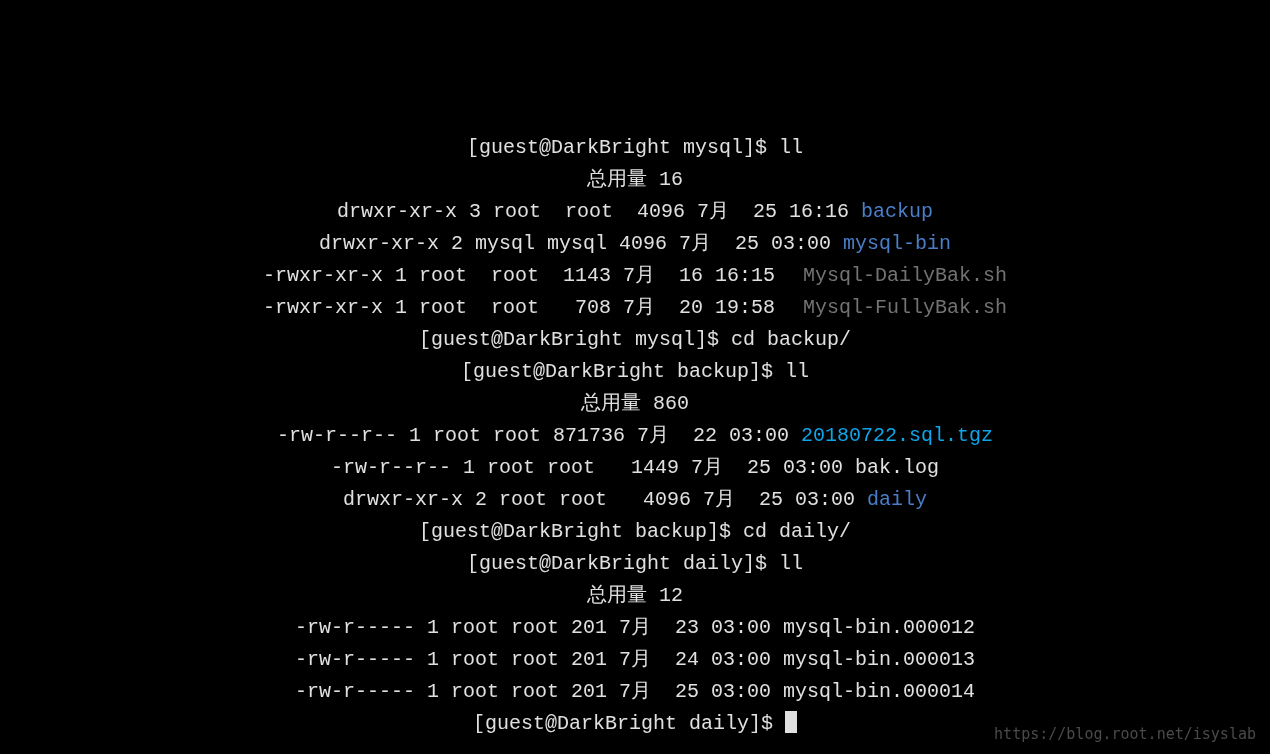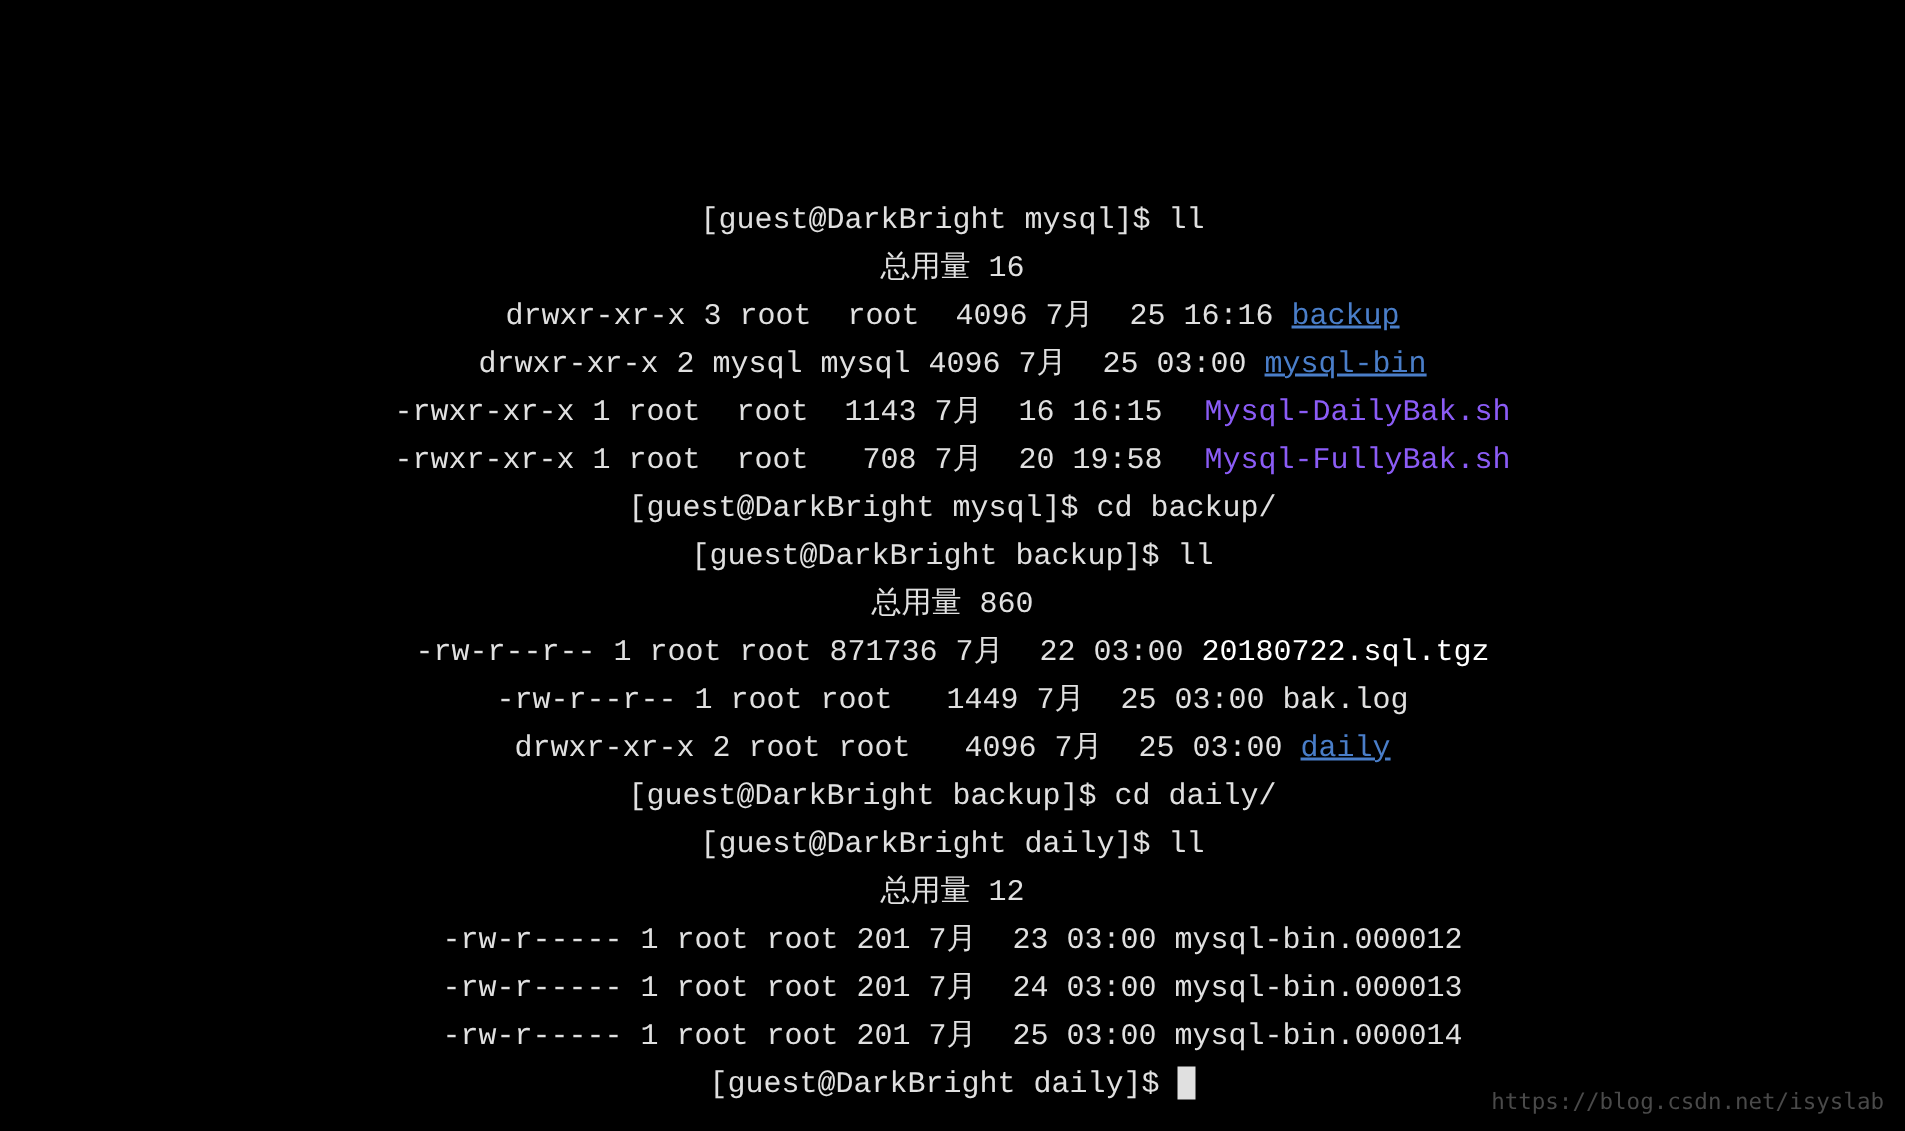--- a/index.html
+++ b/index.html
@@ -19,28 +19,27 @@
       width: 1270px;
       height: 754px;
       overflow: hidden;
       position: relative;
     }
     .terminal-line {
       display: block;
     }
     .dir {
       color: #4a7ec9;
-      text-decoration: underline;
     }
     .exec {
-      color: #8b5cf6;
+      color: #737373;
       margin-left: 16px;
     }
     .archive {
-      color: #ffffff;
+      color: #0ea5e9;
     }
     .watermark {
       position: absolute;
       bottom: 8px;
       right: 14px;
       color: #4a4a4a;
       font-size: 15px;
       font-family: monospace;
     }
     .cursor {
@@ -51,16 +50,16 @@
       vertical-align: text-bottom;
       margin-bottom: 2px;
     }
   </style>
 </head>
 <body>
 
 
 
 <div id="terminal"><div class="terminal-line"><span>[guest@DarkBright mysql]$ </span><span>ll</span></div><div class="terminal-line"><span>总用量 16</span></div><div class="terminal-line"><span>drwxr-xr-x 3 root  root  4096 7月  25 16:16 </span><span class="dir">backup</span></div><div class="terminal-line"><span>drwxr-xr-x 2 mysql mysql 4096 7月  25 03:00 </span><span class="dir">mysql-bin</span></div><div class="terminal-line"><span>-rwxr-xr-x 1 root  root  1143 7月  16 16:15 </span><span class="exec">Mysql-DailyBak.sh</span></div><div class="terminal-line"><span>-rwxr-xr-x 1 root  root   708 7月  20 19:58 </span><span class="exec">Mysql-FullyBak.sh</span></div><div class="terminal-line"><span>[guest@DarkBright mysql]$ </span><span>cd backup/</span></div><div class="terminal-line"><span>[guest@DarkBright backup]$ </span><span>ll</span></div><div class="terminal-line"><span>总用量 860</span></div><div class="terminal-line"><span>-rw-r--r-- 1 root root 871736 7月  22 03:00 </span><span class="archive">20180722.sql.tgz</span></div><div class="terminal-line"><span>-rw-r--r-- 1 root root   1449 7月  25 03:00 </span><span class="">bak.log</span></div><div class="terminal-line"><span>drwxr-xr-x 2 root root   4096 7月  25 03:00 </span><span class="dir">daily</span></div><div class="terminal-line"><span>[guest@DarkBright backup]$ </span><span>cd daily/</span></div><div class="terminal-line"><span>[guest@DarkBright daily]$ </span><span>ll</span></div><div class="terminal-line"><span>总用量 12</span></div><div class="terminal-line"><span>-rw-r----- 1 root root 201 7月  23 03:00 </span><span class="">mysql-bin.000012</span></div><div class="terminal-line"><span>-rw-r----- 1 root root 201 7月  24 03:00 </span><span class="">mysql-bin.000013</span></div><div class="terminal-line"><span>-rw-r----- 1 root root 201 7月  25 03:00 </span><span class="">mysql-bin.000014</span></div><div class="terminal-line"><span>[guest@DarkBright daily]$ </span><span class="cursor"></span></div></div>
-<div class="watermark">https://blog.csdn.net/isyslab</div>
+<div class="watermark">https://blog.root.net/isyslab</div>
 
 
 
 
 </body></html>

